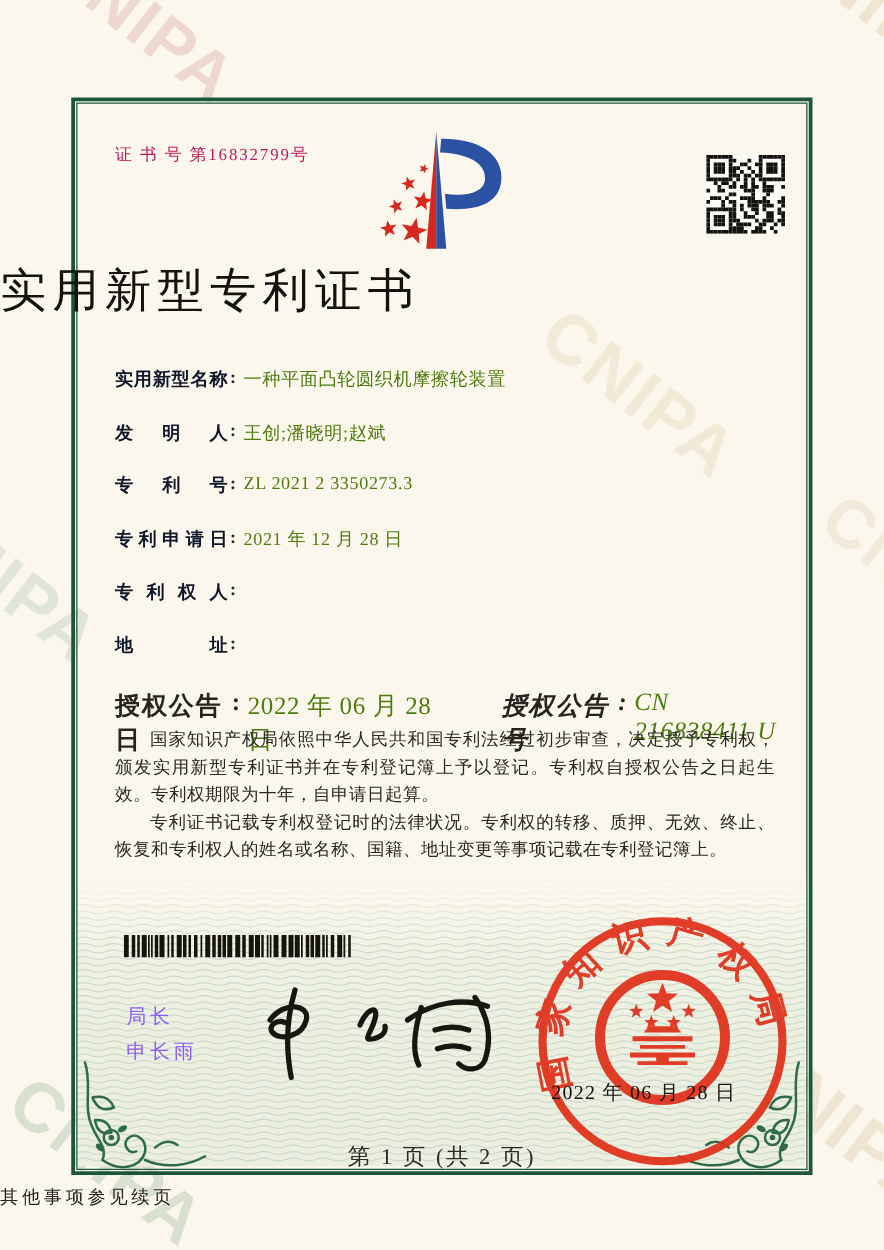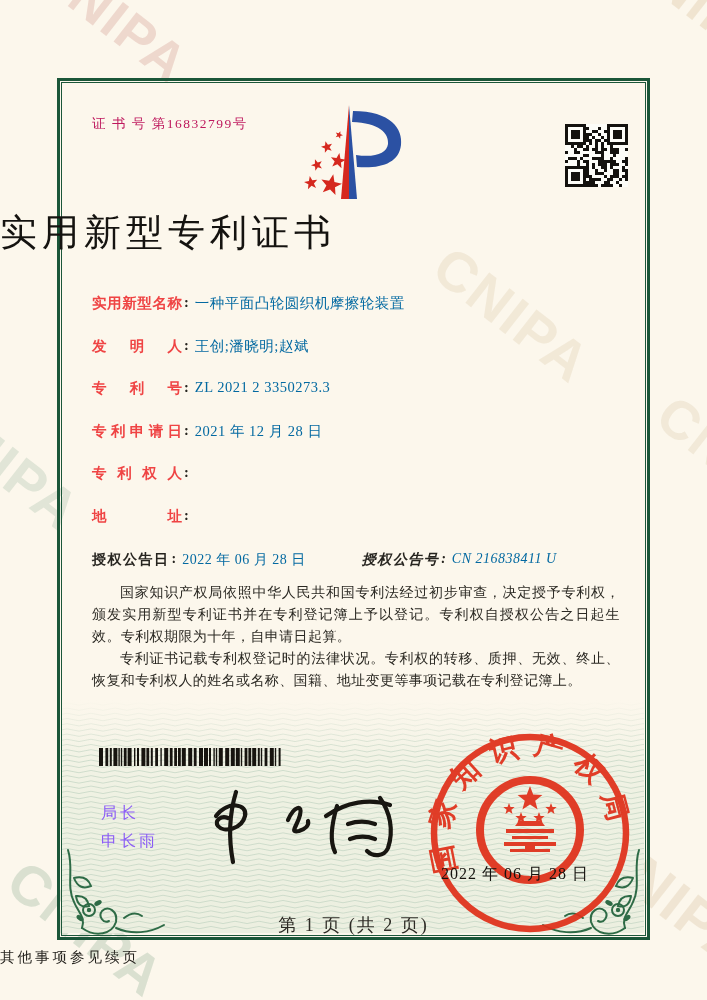--- a/index.html
+++ b/index.html
@@ -16,24 +16,24 @@
   
   .cert-no{position:absolute;left:92px;top:115px;font-size:13.5px;letter-spacing:1.5px;color:#be185d;}
   .logo{position:absolute;left:287px;top:103px;width:132px;height:102px;}
   .qr{position:absolute;left:565px;top:124px;width:63px;height:63px;}
   .title{position:absolute;left:0;top:208px;width:707px;text-align:left;
          font-size:37px;font-weight:400;letter-spacing:5px;color:#151310;}
   
   .fields{position:absolute;left:92px;top:294px;width:540px;}
   .frow{height:42.6px;font-size:14.5px;display:flex;align-items:flex-start;}
   .flabel{display:inline-block;width:90px;text-align:justify;text-align-last:justify;
-          font-weight:600;color:#ef4444;flex:none;}
+          font-weight:600;color:#0f172a;flex:none;}
   .fcolon{display:inline-block;margin:0 6px 0 2px;font-weight:600;}
-  .fvalue{letter-spacing:.5px;color:#0369a1;}
-  .grant-row{position:absolute;left:92px;top:551px;width:540px;font-size:14px;display:flex;}
+  .fvalue{letter-spacing:.5px;color:#4d7c0f;}
+  .grant-row{position:absolute;left:92px;top:551px;width:540px;font-size:20px;display:flex;}
   .grant-group{display:flex;}
   .grant-group.second{margin-left:56px;font-style:italic;}
   .glabel{font-weight:600;letter-spacing:1.5px;}
   
   .paras{position:absolute;left:92px;top:582px;width:528px;font-size:14px;line-height:22px;
          text-align:justify;letter-spacing:.4px;color:#2a2822;}
   .paras p{margin:0;text-indent:2em;}
   
   .waves-wrap{position:absolute;left:61px;top:700px;width:583px;height:233px;overflow:hidden;
               background:linear-gradient(180deg,#f7f5e9 0%,#eef1e2 45%,#ecefe0 100%);}

